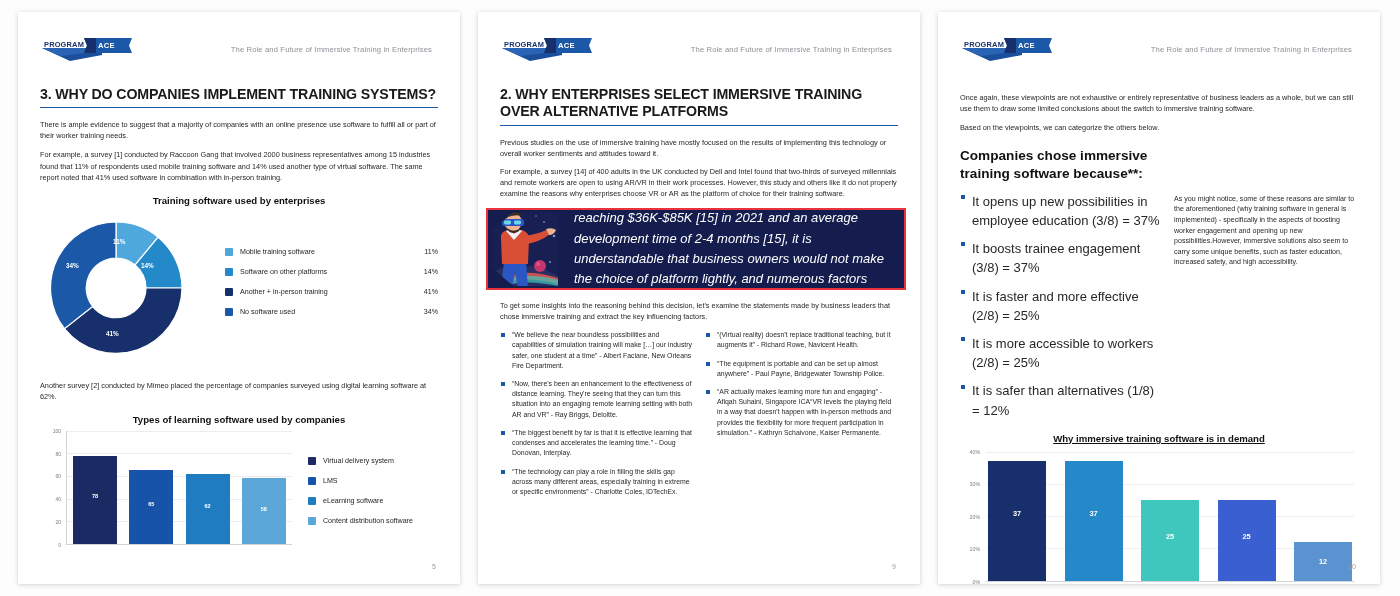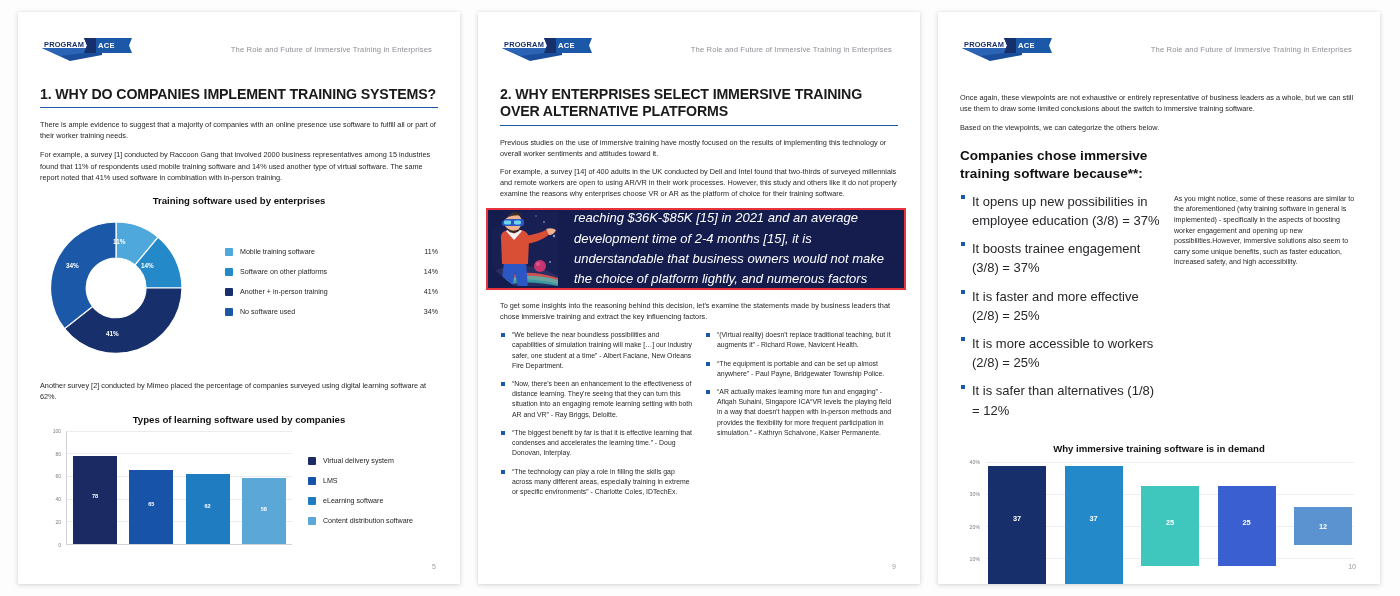--- a/index.html
+++ b/index.html
@@ -158,21 +158,21 @@
     position: absolute; right: 4px; font-size: 5.2px; color: #7d7d85;
     transform: translateY(-50%); white-space: nowrap;
   }
   .bc3-plot {
     position: absolute; left: 26px; top: 0; right: 4px; height: 130px;
     border-bottom: 1.2px solid #d2d2d8;
   }
   .bc3-grid { position: absolute; left: 0; right: 0; border-top: 1px solid #eeeef2; }
   .bc3-bars {
     position: absolute; left: 0; right: 0; bottom: 0; height: 100%;
-    display: flex; align-items: center; justify-content: space-between;
+    display: flex; align-items: flex-end; justify-content: space-between;
     padding: 0 2px;
   }
   .bc3-bar { position: relative; width: 58px; }
   .bc3-bar span {
     position: absolute; left: 0; right: 0; top: 40%;
     text-align: center; font-size: 7.4px; color: #fff; font-weight: 600;
   }
   .bc3-xlabel {
     position: absolute; left: 26px; right: 4px; top: 134px;
     text-align: center; font-size: 5.2px; color: #6e6e76;
@@ -209,21 +209,21 @@
             <path d="M2 13 L62 13 L62 16 L20 21 Z" fill="#2b63b5"></path>
             <path d="M44 3 L92 3 L89 10.5 L92 18 L44 18 L47 10.5 Z" fill="#1b59a8"></path>
             <path d="M56 3 L44 3 L47 10.5 L44 18 L56 18 Z" fill="#17306b"></path>
             <text x="4" y="11.5" font-family="Liberation Sans, sans-serif" font-size="7.4" font-weight="700" fill="#17306b" letter-spacing="0.2">PROGRAM</text>
             <text x="58" y="13.4" font-family="Liberation Sans, sans-serif" font-size="7.6" font-weight="700" fill="#ffffff" letter-spacing="0.3">ACE</text>
           </svg>
         </div>
         <div class="header-title">The Role and Future of Immersive Training in Enterprises</div>
       </div>
 
-      <h1 class="section-title">1. WHY DO COMPANIES IMPLEMENT TRAINING SYSTEMS?</h1>
+      <h1 class="section-title">3. WHY DO COMPANIES IMPLEMENT TRAINING SYSTEMS?</h1>
       <div class="title-rule"></div>
 
       <p class="body">There is ample evidence to suggest that a majority of companies with an online presence use software to fulfill all or part of their worker training needs.</p>
       <p class="body">For example, a survey [1] conducted by Raccoon Gang that involved 2000 business representatives among 15 industries found that 11% of respondents used mobile training software and 14% used another type of virtual software. The same report noted that 41% used software in combination with in-person training.</p>
 
       <div class="chart-title">Training software used by enterprises</div>
 
       <div class="donut-wrap">
         <div class="donut-box">
           <svg width="180" height="152" viewBox="0 0 180 152" xmlns="http://www.w3.org/2000/svg">
@@ -447,21 +447,21 @@
             <li>It opens up new possibilities in employee education (3/8) = 37%</li>
             <li>It boosts trainee engagement (3/8) = 37%</li>
             <li>It is faster and more effective (2/8) = 25%</li>
             <li>It is more accessible to workers (2/8) = 25%</li>
             <li>It is safer than alternatives (1/8) = 12%</li>
           </ul>
         </div>
         <div class="p3-right">As you might notice, some of these reasons are similar to the aforementioned (why training software in general is implemented) - specifically in the aspects of boosting worker engagement and opening up new possibilities.However, immersive solutions also seem to carry some unique benefits, such as faster education, increased safety, and high accessibility.</div>
       </div>
 
-      <div class="chart-title two-line" style="margin-top:14px;">Why immersive training software is in demand</div>
+      <div class="chart-title two-line" style="margin-top:4px;text-decoration:underline;">Why immersive training software is in demand</div>
 
       <div class="bc3">
         <div class="bc3-yaxis">
           <div class="bc3-ytick" style="top:0%;">40%</div>
           <div class="bc3-ytick" style="top:25%;">30%</div>
           <div class="bc3-ytick" style="top:50%;">20%</div>
           <div class="bc3-ytick" style="top:75%;">10%</div>
           <div class="bc3-ytick" style="top:100%;">0%</div>
         </div>
         <div class="bc3-plot">

